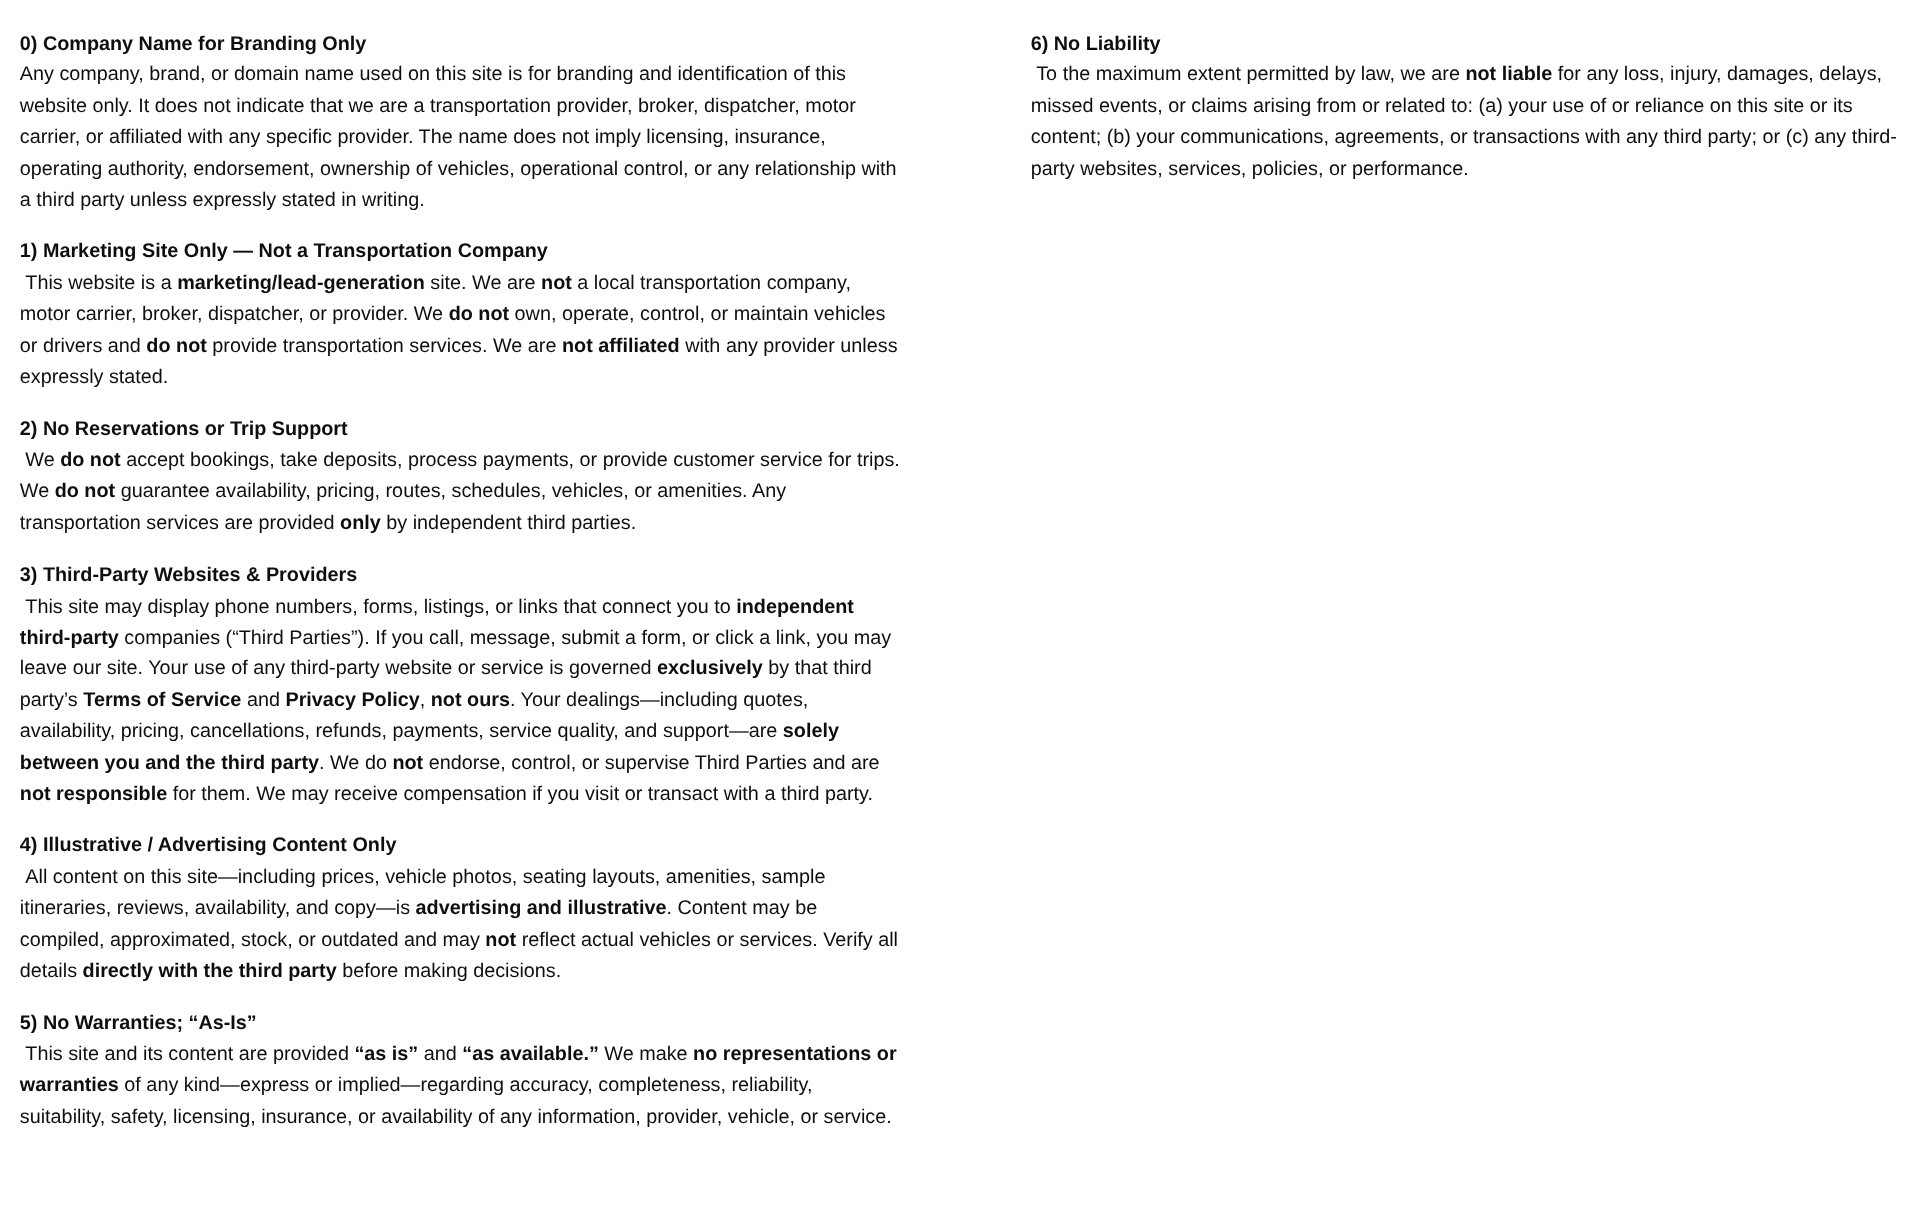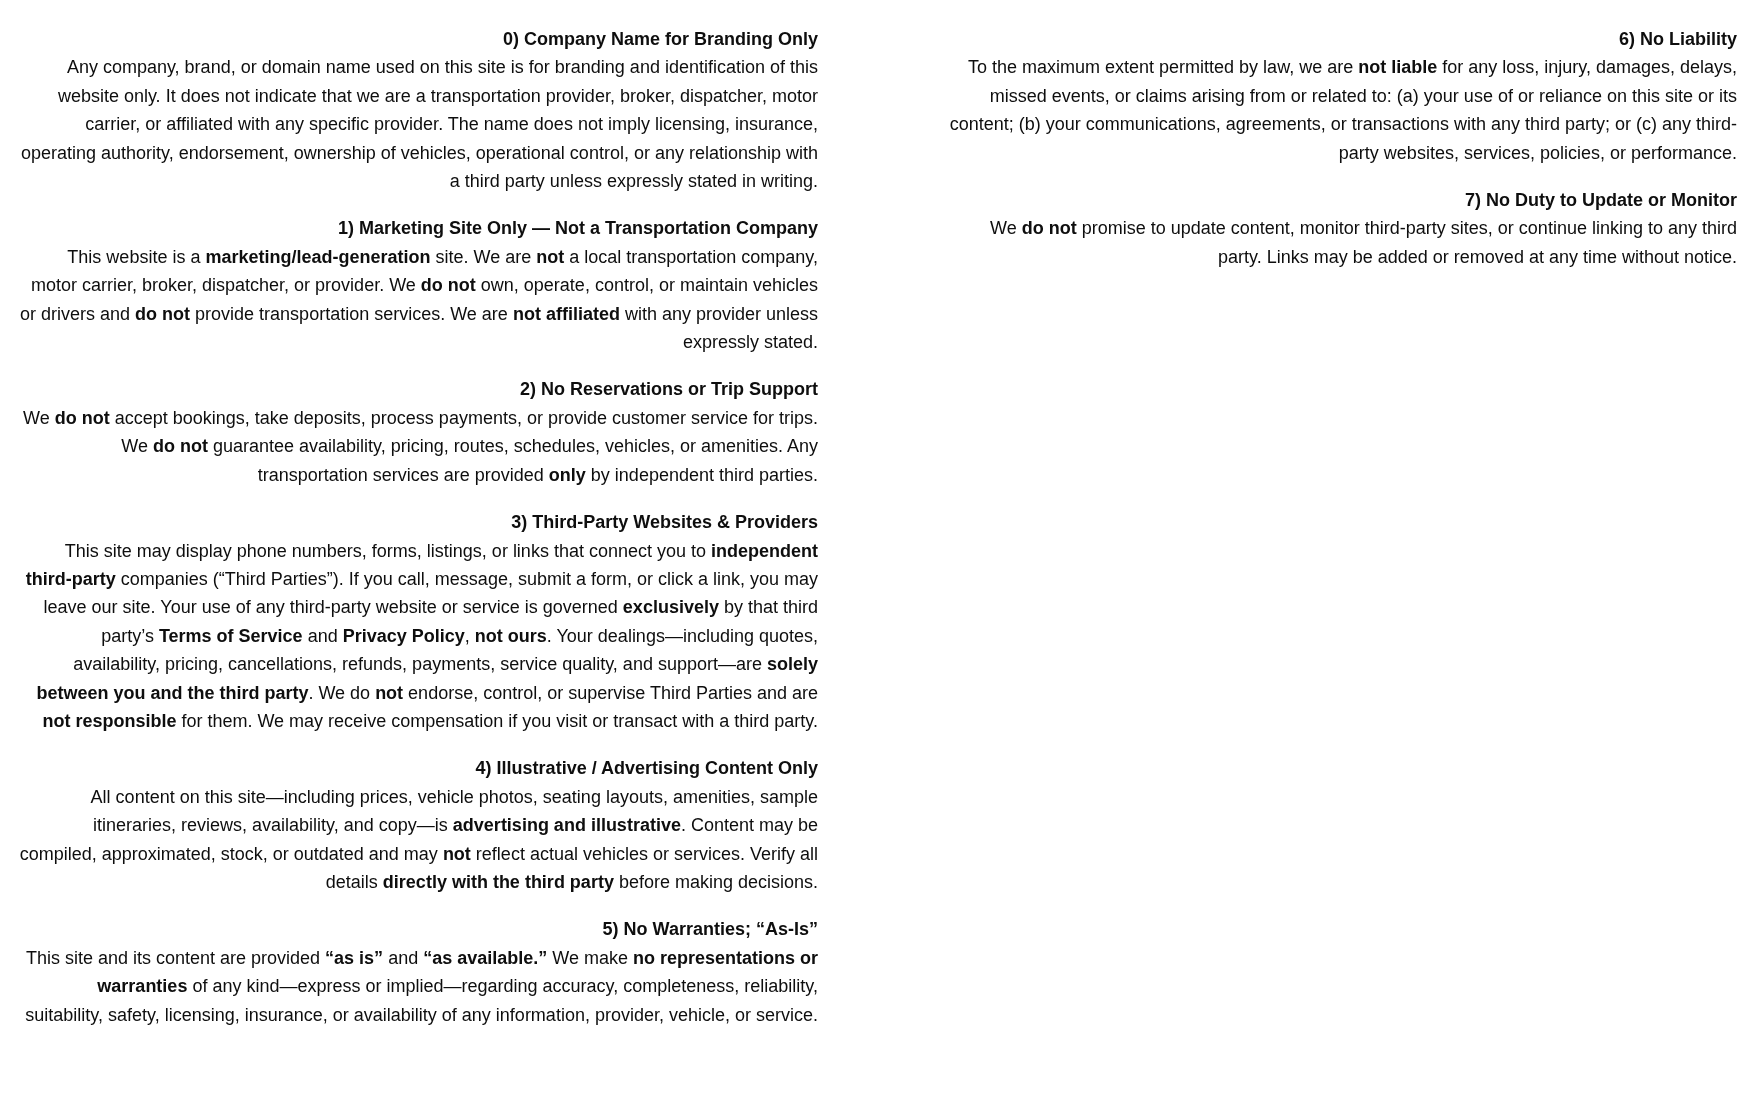--- a/index.html
+++ b/index.html
@@ -16,21 +16,20 @@
   }
   .doc {
     padding: 25px 15px 0 18px;
   }
   .columns {
     width: 1719px;
     height: 1063px;
     column-count: 2;
     column-gap: 119px;
     column-fill: auto;
-    text-align: right;
   }
   p.section {
     margin: 0 0 19px 0;
     font-size: 18px;
     line-height: 28.4px;
     white-space: pre-wrap;
   }
   b { font-weight: 700; }
 </style>
 </head>
@@ -38,15 +37,14 @@
 
 <main class="doc">
   <section class="columns" id="columns">
       <p class="section"><b class="heading">0) Company Name for Branding Only</b><br><span>Any company, brand, or domain name used on this site is for branding and identification of this website only. It does not indicate that we are a transportation provider, broker, dispatcher, motor carrier, or affiliated with any specific provider. The name does not imply licensing, insurance, operating authority, endorsement, ownership of vehicles, operational control, or any relationship with a third party unless expressly stated in writing.</span></p>
       <p class="section"><b class="heading">1) Marketing Site Only — Not a Transportation Company</b><br><span> This website is a </span><b>marketing/lead-generation</b><span> site. We are </span><b>not</b><span> a local transportation company, motor carrier, broker, dispatcher, or provider. We </span><b>do not</b><span> own, operate, control, or maintain vehicles or drivers and </span><b>do not</b><span> provide transportation services. We are </span><b>not affiliated</b><span> with any provider unless expressly stated.</span></p>
       <p class="section"><b class="heading">2) No Reservations or Trip Support</b><br><span> We </span><b>do not</b><span> accept bookings, take deposits, process payments, or provide customer service for trips. We </span><b>do not</b><span> guarantee availability, pricing, routes, schedules, vehicles, or amenities. Any transportation services are provided </span><b>only</b><span> by independent third parties.</span></p>
       <p class="section"><b class="heading">3) Third-Party Websites &amp; Providers</b><br><span> This site may display phone numbers, forms, listings, or links that connect you to </span><b>independent third-party</b><span> companies (“Third Parties”). If you call, message, submit a form, or click a link, you may leave our site. Your use of any third-party website or service is governed </span><b>exclusively</b><span> by that third party’s </span><b>Terms of Service</b><span> and </span><b>Privacy Policy</b><span>, </span><b>not ours</b><span>. Your dealings—including quotes, availability, pricing, cancellations, refunds, payments, service quality, and support—are </span><b>solely between you and the third party</b><span>. We do </span><b>not</b><span> endorse, control, or supervise Third Parties and are </span><b>not responsible</b><span> for them. We may receive compensation if you visit or transact with a third party.</span></p>
       <p class="section"><b class="heading">4) Illustrative / Advertising Content Only</b><br><span> All content on this site—including prices, vehicle photos, seating layouts, amenities, sample itineraries, reviews, availability, and copy—is </span><b>advertising and illustrative</b><span>. Content may be compiled, approximated, stock, or outdated and may </span><b>not</b><span> reflect actual vehicles or services. Verify all details </span><b>directly with the third party</b><span> before making decisions.</span></p>
       <p class="section"><b class="heading">5) No Warranties; “As-Is”</b><br><span> This site and its content are provided </span><b>“as is”</b><span> and </span><b>“as available.”</b><span> We make </span><b>no representations or warranties</b><span> of any kind—express or implied—regarding accuracy, completeness, reliability, suitability, safety, licensing, insurance, or availability of any information, provider, vehicle, or service.</span></p>
       <p class="section"><b class="heading">6) No Liability</b><br><span> To the maximum extent permitted by law, we are </span><b>not liable</b><span> for any loss, injury, damages, delays, missed events, or claims arising from or related to: (a) your use of or reliance on this site or its content; (b) your communications, agreements, or transactions with any third party; or (c) any third-party websites, services, policies, or performance.</span></p>
-      <p class="section"><b class="heading">7) No Duty to Update or Monitor</b><br><span> We </span><b>do not</b><span> promise to update content, monitor third-party sites, or continue linking to any third party. Links may be added or removed at any time without notice.</span></p>
     </section>
 </main>
 
 </body></html>

